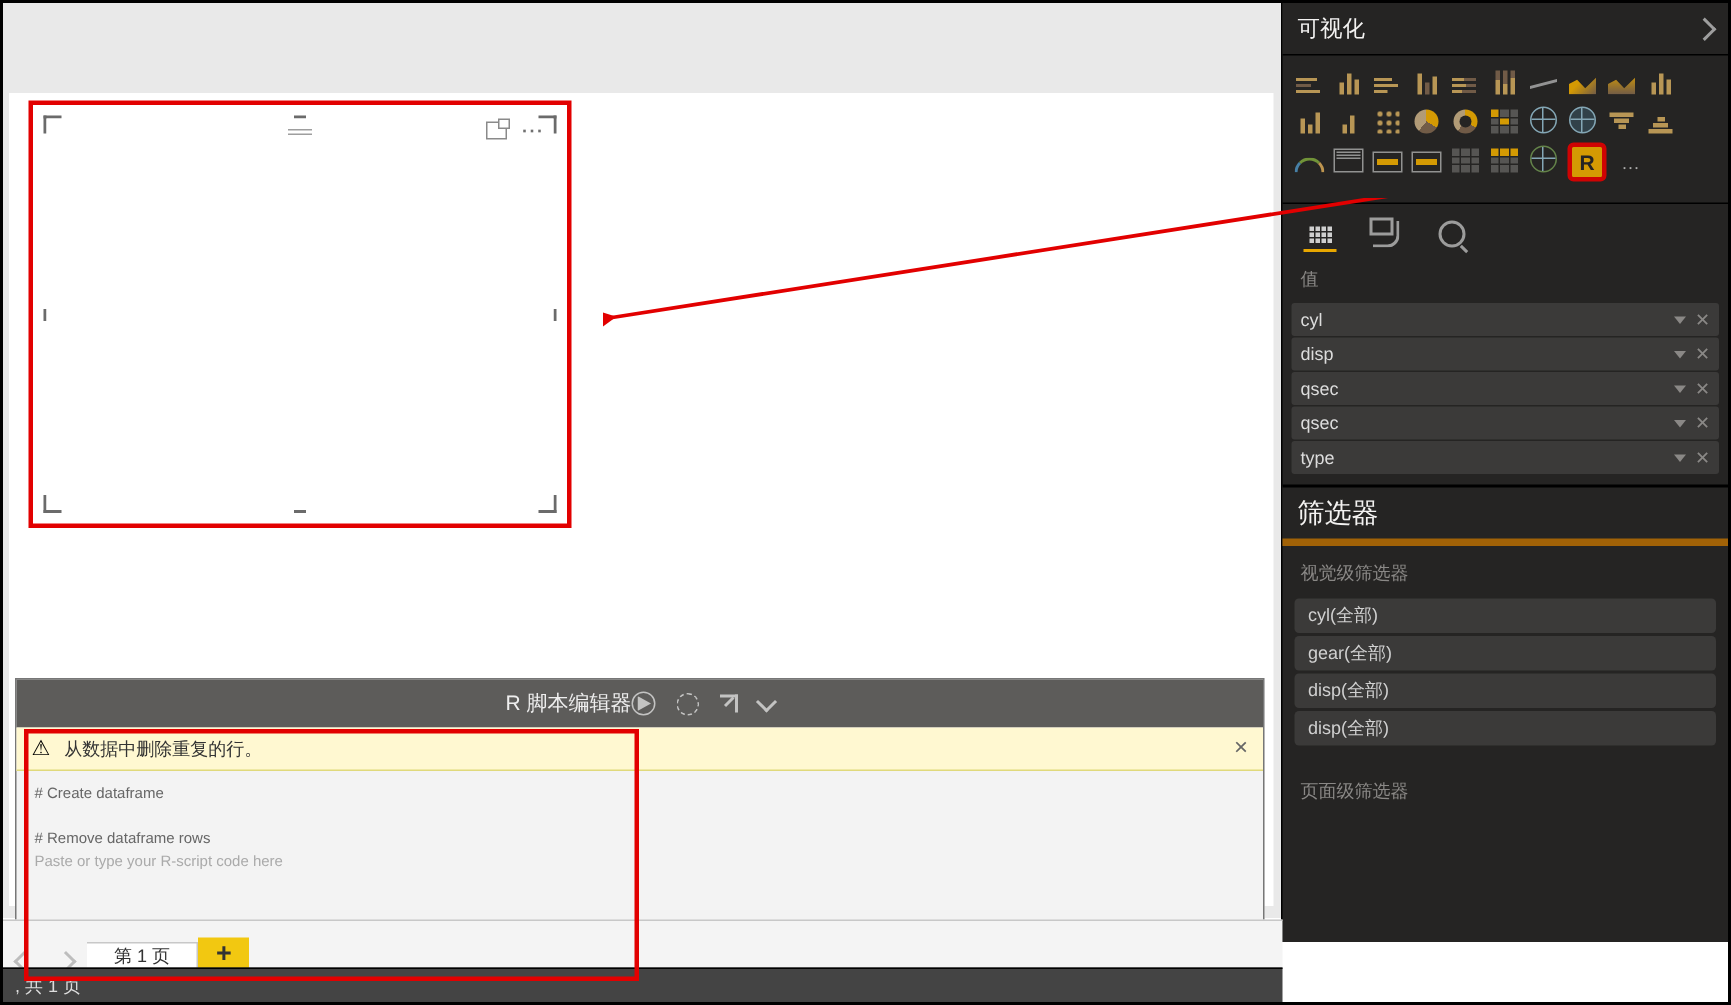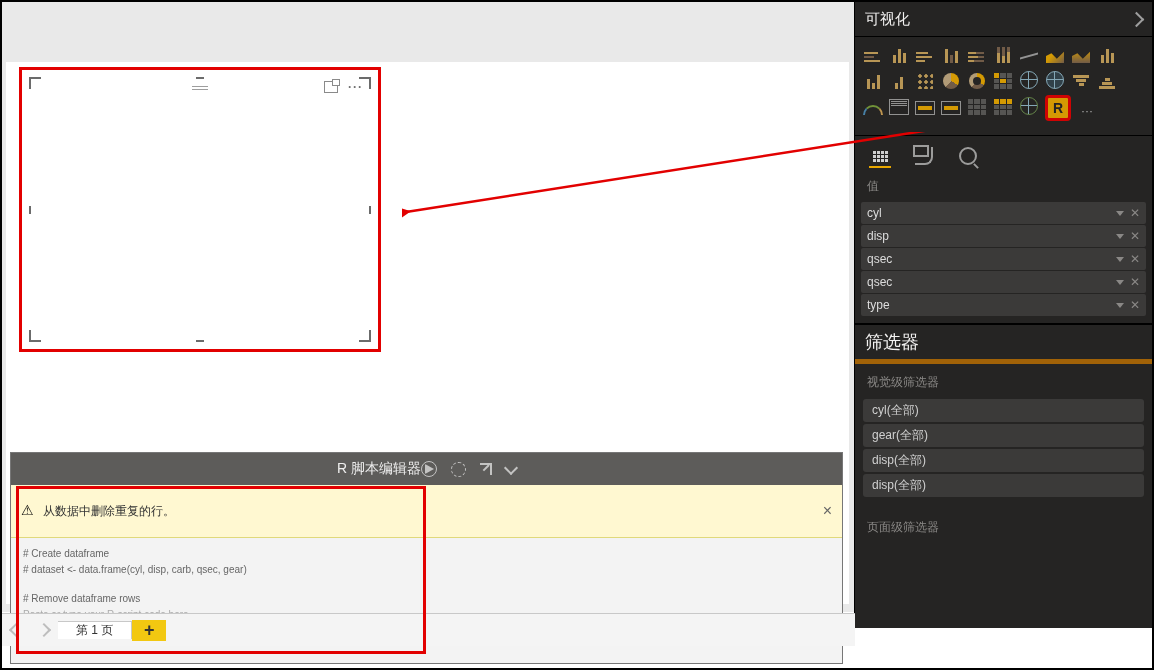--- a/index.html
+++ b/index.html
@@ -85,31 +85,31 @@
 .r-hdr{height:32px;background:#5d5c5a;display:flex;align-items:center;justify-content:center;padding:0 10px;color:#eee;font-size:14px}
 .r-actions{display:flex;gap:14px;align-items:center}
 .r-act{cursor:pointer;opacity:.8;display:flex;align-items:center;justify-content:center}
 .play{width:0;height:0;border-left:9px solid #ddd;border-top:5px solid transparent;border-bottom:5px solid transparent;border-radius:1px;margin-left:1px}
 .play-c{width:14px;height:14px;border:1px solid #ddd;border-radius:50%;display:flex;align-items:center;justify-content:center}
 .gear{width:13px;height:13px;border:1px dashed #ddd;border-radius:50%}
 .popout{width:10px;height:10px;border-top:2px solid #ddd;border-right:2px solid #ddd;position:relative}
 .popout::after{content:"";position:absolute;right:1px;top:-1px;width:8px;height:2px;background:#ddd;transform:rotate(-45deg);transform-origin:right}
 .chev-down{width:8px;height:8px;border-right:2px solid #ddd;border-bottom:2px solid #ddd;transform:rotate(45deg);margin-top:-3px}
 
-.yellow-bar{background:#fff8d1;border-bottom:1px solid #e0d97b;height:28px;display:flex;align-items:center;padding:12px 10px;color:#333;font-size:12px;justify-content:space-between}
+.yellow-bar{background:#fff8d1;border-bottom:1px solid #e0d97b;height:28px;display:flex;align-items:center;padding:0 10px;color:#333;font-size:12px;justify-content:space-between}
 .warn{color:#000;font-size:14px;margin-right:6px}
 .r-code{padding:8px 12px;color:#666;font-size:10px;line-height:1.55;position:relative}
 .r-code .ph{color:#aaa}
 .code-highlight{position:absolute;left:10px;top:424px;width:410px;height:168px;border:3px solid #e20000;pointer-events:none;z-index:5;box-sizing:border-box}
 
 
 .arrow-line{position:absolute;left:400px;top:130px;width:630px;height:100px;pointer-events:none;z-index:6}
 
 
-.tabs-bottom{position:absolute;left:0;right:297px;bottom:22px;height:32px;background:#f4f4f4;border-top:1px solid #c8c8c8;display:flex;align-items:center}
+.tabs-bottom{position:absolute;left:0;right:297px;bottom:22px;height:32px;background:#f4f4f4;border-top:1px solid #c8c8c8;display:flex;align-items:flex-end}
 .nav-chev{width:28px;display:flex;align-items:center;justify-content:center;color:#bdbdbd}
 .nc{width:8px;height:8px;border-left:2px solid #bdbdbd;border-bottom:2px solid #bdbdbd;transform:rotate(45deg)}
 .nc.r{transform:rotate(-135deg)}
 .page-tab{padding:0 18px;display:flex;align-items:center;background:#fff;color:#333;border-top:1px solid #c8c8c8;border-right:1px solid #c8c8c8;font-size:12px}
 .add-tab{width:34px;display:flex;align-items:center;justify-content:center;background:#f2c811;color:#333;font-size:18px;font-weight:bold;cursor:pointer}
 
 .statusbar{position:absolute;left:0;right:297px;bottom:0;height:22px;background:#444;color:#ddd;padding:0 8px;display:flex;align-items:center;font-size:12px;border-top:1px solid #000;}
 </style>
 </head>
 <body>
@@ -157,21 +157,20 @@
         </div>
         <div class="yellow-bar">
           <span>
             <span class="warn">⚠</span>
             <span style="color:#333">从数据中删除重复的行。</span>
           </span>
           <span style="color:#666;font-size:16px;cursor:pointer">×</span>
         </div>
         <div class="r-code">
           <div># Create dataframe</div>
-          <div># dataset &lt;- data.frame(cyl, disp, carb, qsec, gear)</div>
           <div style="height:14px"></div>
           <div># Remove dataframe rows</div>
           <div class="ph">Paste or type your R-script code here</div>
         </div>
       </div>
 
       <div class="code-highlight"></div>
     </div>
   </div>
 
@@ -448,14 +447,17 @@
     <span class="nav-chev">
         <span class="nc"></span>
       </span>
     <span class="nav-chev">
         <span class="nc r"></span>
       </span>
     <span class="page-tab">第 1 页</span>
     <span class="add-tab">+</span>
   </div>
 
+  <div class="statusbar">
+    <span>, 共 1 页</span>
+  </div>
 
 </div>
 
 </body></html>

